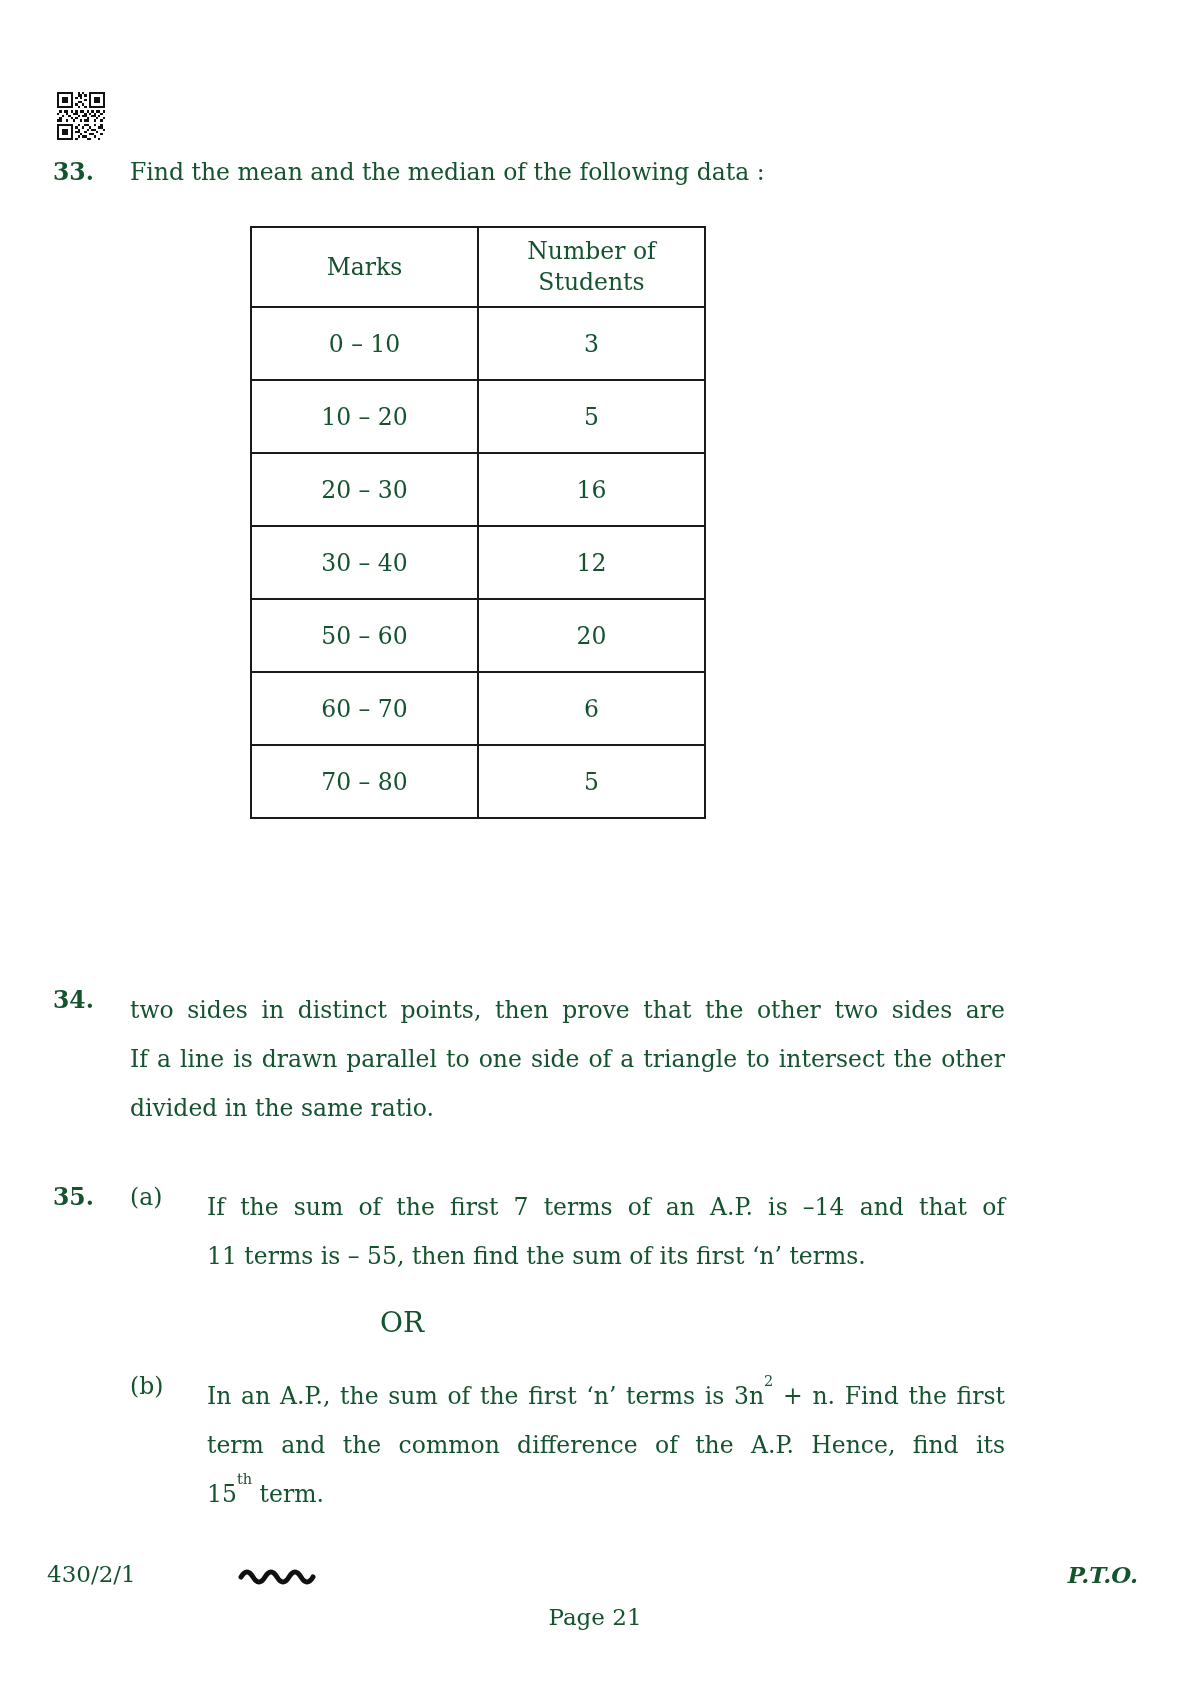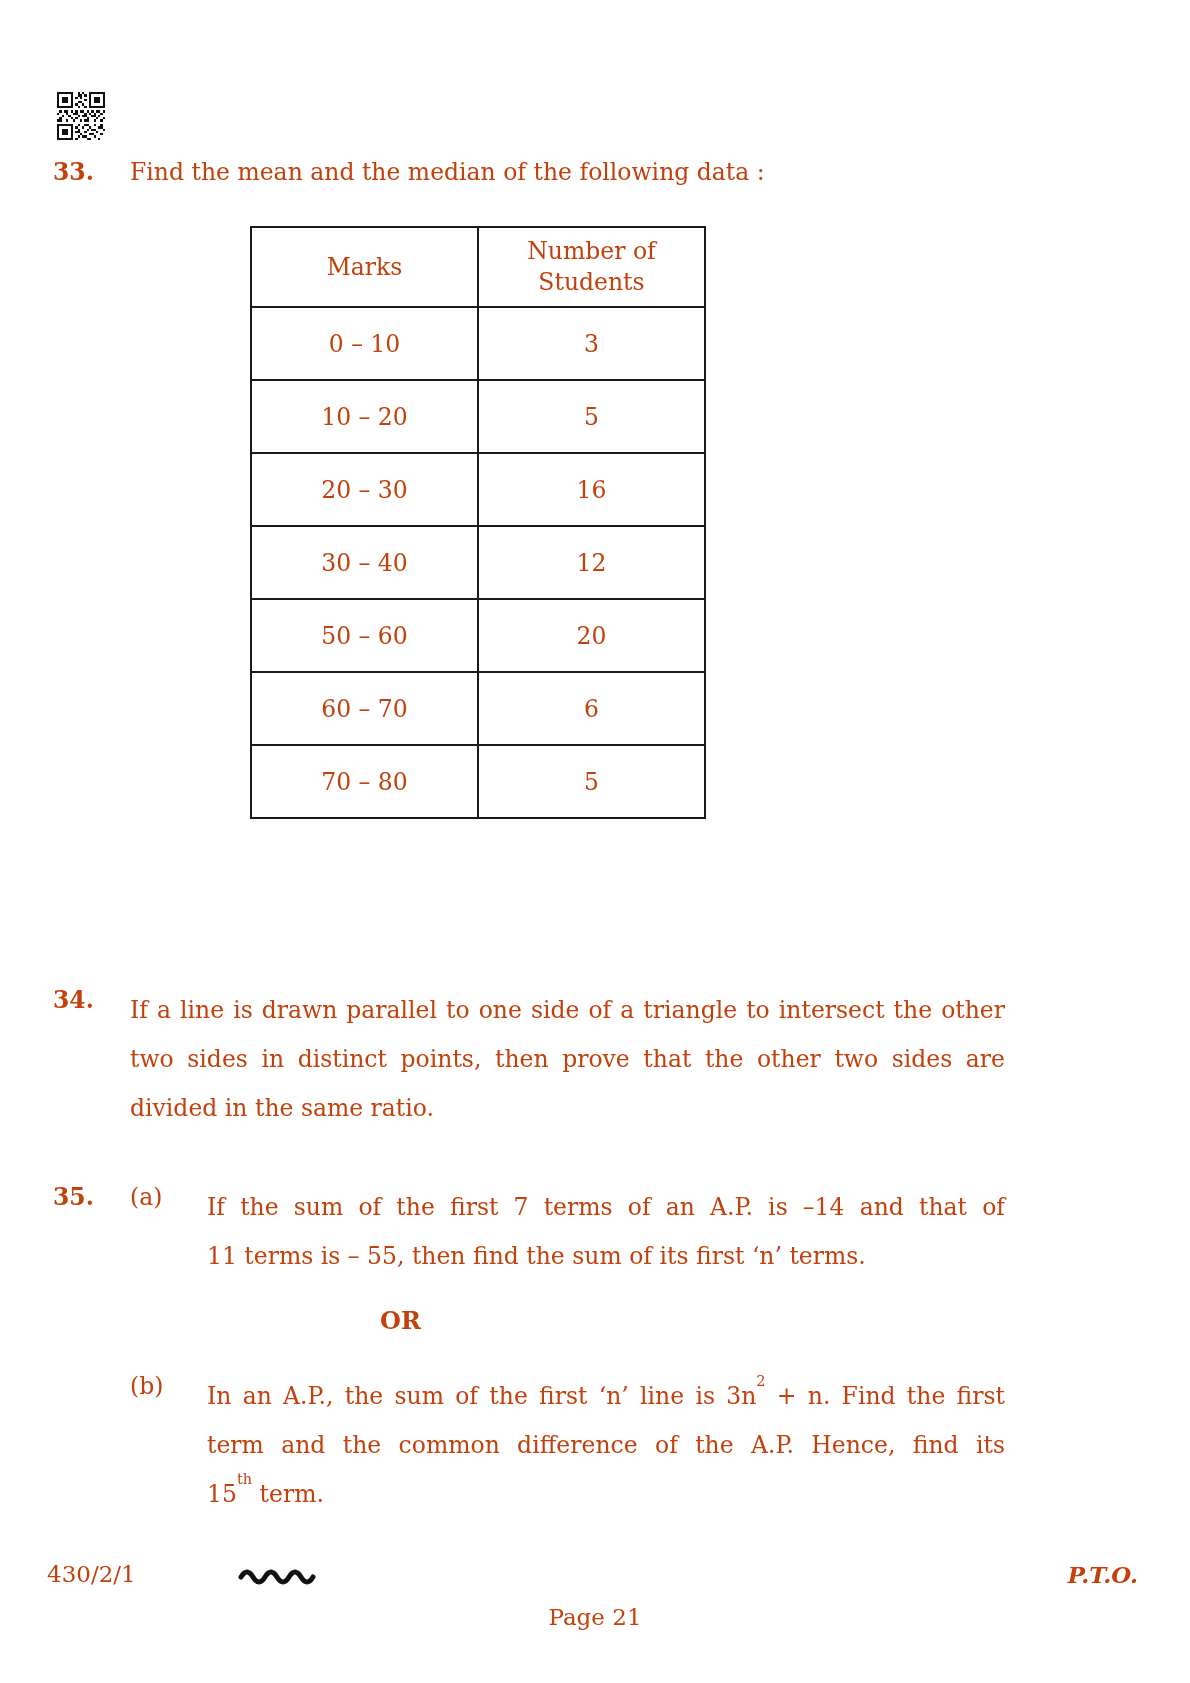--- a/index.html
+++ b/index.html
@@ -2,40 +2,40 @@
 <html><head>
 <meta charset="utf-8">
 <style>
   html,body{margin:0;padding:0;background:#e8e8e8;}
   .page{
     position:relative;
     width:1190px;height:1683px;
     margin:0 auto;
     background:#ffffff;
     font-family:"DejaVu Serif","Liberation Serif",serif;
-    color:#c2410c;
+    color:#14532d;
     overflow:hidden;
   }
   .abs{position:absolute;}
   .qnum{font-weight:bold;font-size:23.5px;}
   .qtext{font-size:23.5px;}
   .jlines{font-size:23.5px;}
   .jline{text-align:justify;text-align-last:justify;height:49px;line-height:49px;white-space:nowrap;}
   .lline{text-align:left;height:49px;line-height:49px;white-space:nowrap;}
   .marks-table{border-collapse:collapse;}
   .marks-table td{
     border:2px solid #1a1a1a;
     text-align:center;vertical-align:middle;
     font-size:23.5px;
   }
   .marks-table td.hdr{height:76px;line-height:31px;}
   .marks-table td.c1{width:223px;}
   .marks-table td.c2{width:223px;border-radius:27px;}
   .marks-table td.cell{height:69px;}
-  .or-label{font-weight:bold;font-size:24px;}
+  .or-label{font-weight:normal;font-size:28px;}
   sup.s{font-size:14.5px;position:relative;top:-9px;line-height:0;}
   .footer-text{font-size:23px;}
   .pto{font-style:italic;font-weight:bold;font-size:23px;}
   .pagectr{left:0;right:0;text-align:center;}
 </style>
 </head>
 <body>
 
 <div class="page">
 
@@ -95,40 +95,40 @@
       <tr>
         <td class="cell c1">70 – 80</td>
         <td class="cell c2">5</td>
       </tr>
     </tbody>
   </table>
 
   <div>
     <div class="abs qnum" style="left:53px;top:986px;">34.</div>
     <div class="abs jlines" style="left:130px;top:986px;width:875px;">
+      <div class="jline">two sides in distinct points, then prove that the other two sides are</div>
       <div class="jline">If a line is drawn parallel to one side of a triangle to intersect the other</div>
-      <div class="jline">two sides in distinct points, then prove that the other two sides are</div>
       <div class="lline">divided in the same ratio.</div>
     </div>
   </div>
 
   <div>
     <div class="abs qnum" style="left:53px;top:1183px;">35.</div>
 
     <div class="abs qtext" style="left:130px;top:1183px;">(a)</div>
     <div class="abs jlines" style="left:207px;top:1183px;width:798px;">
       <div class="jline">If the sum of the first 7 terms of an A.P. is –14 and that of</div>
       <div class="lline">11 terms is – 55, then find the sum of its first ‘n’ terms.</div>
     </div>
 
     <div class="abs or-label" style="left:380px;top:1306px;">OR</div>
 
     <div class="abs qtext" style="left:130px;top:1372px;">(b)</div>
     <div class="abs jlines" style="left:207px;top:1372px;width:798px;">
-      <div class="jline"><span>In an A.P., the sum of the first ‘n’ line is 3n</span><sup class="s">2</sup><span> + n. Find the first</span></div>
+      <div class="jline"><span>In an A.P., the sum of the first ‘n’ terms is 3n</span><sup class="s">2</sup><span> + n. Find the first</span></div>
       <div class="jline">term and the common difference of the A.P. Hence, find its</div>
       <div class="lline"><span>15</span><sup class="s">th</sup><span> term.</span></div>
     </div>
   </div>
 
   <div>
     <div class="abs footer-text" style="left:47px;top:1561px;">430/2/1</div>
     <div class="abs" style="left:232px;top:1566px;width:92px;height:20px;">
       <svg width="92" height="20" viewBox="0 0 82 20">
         <path d="M4 11 q6 -10 12 0 t12 0 t12 0 t12 0 t12 0 t12 0" stroke="#111" stroke-width="5" fill="none" stroke-linecap="round"></path>

